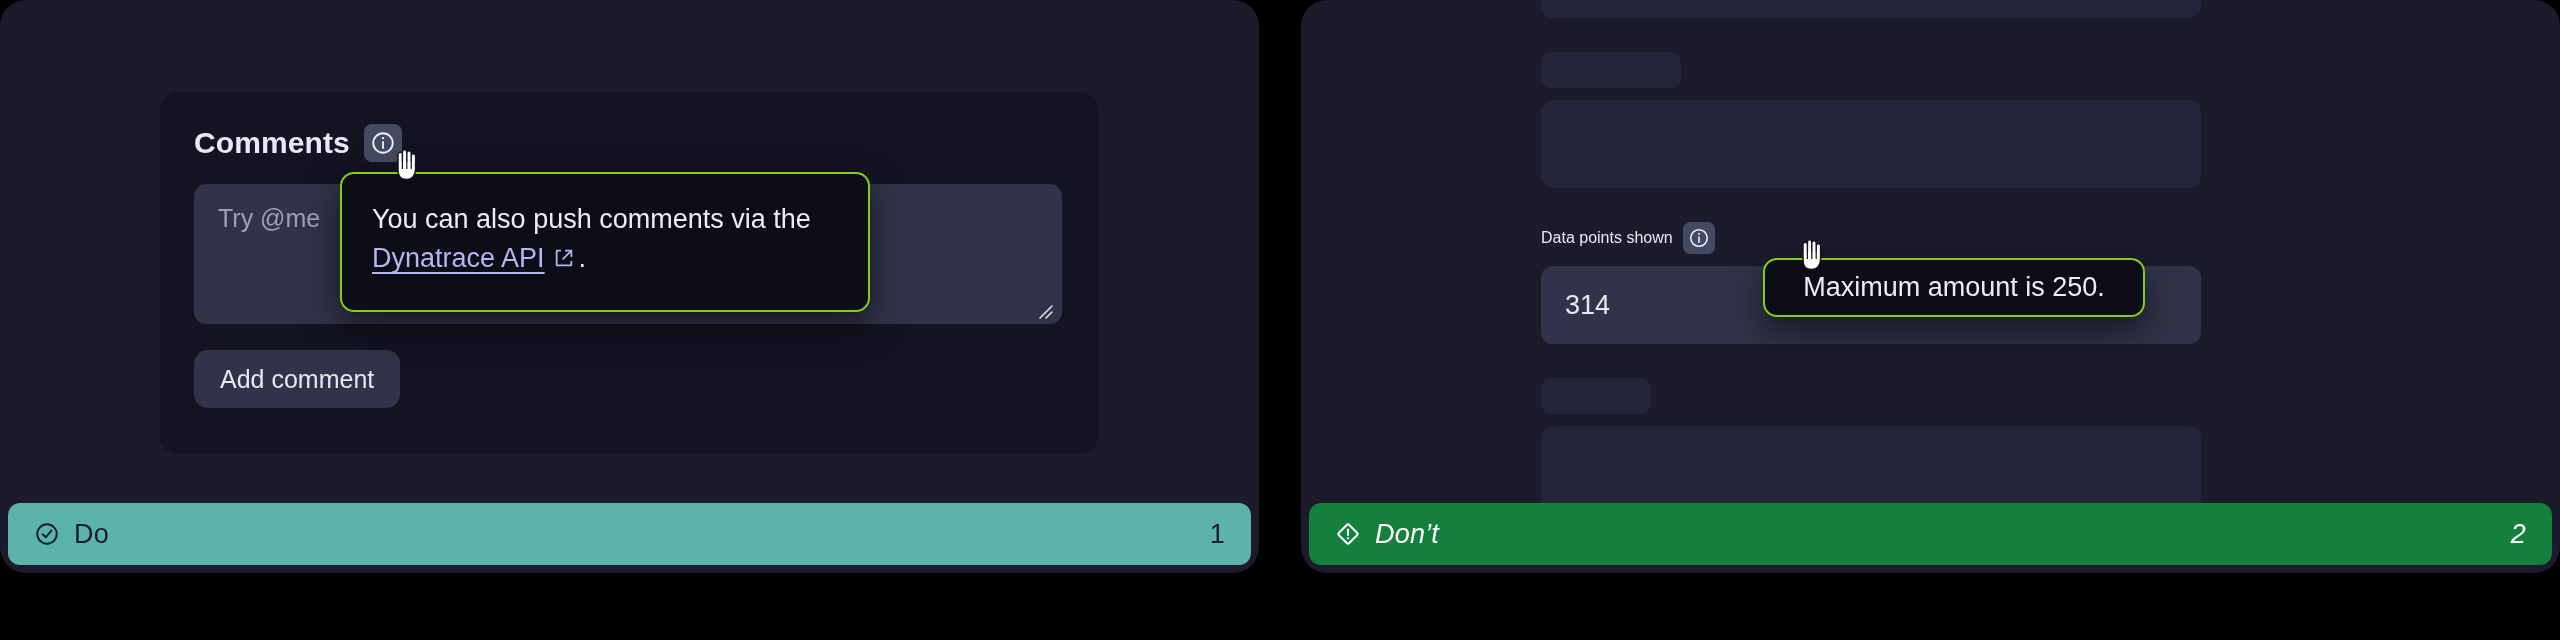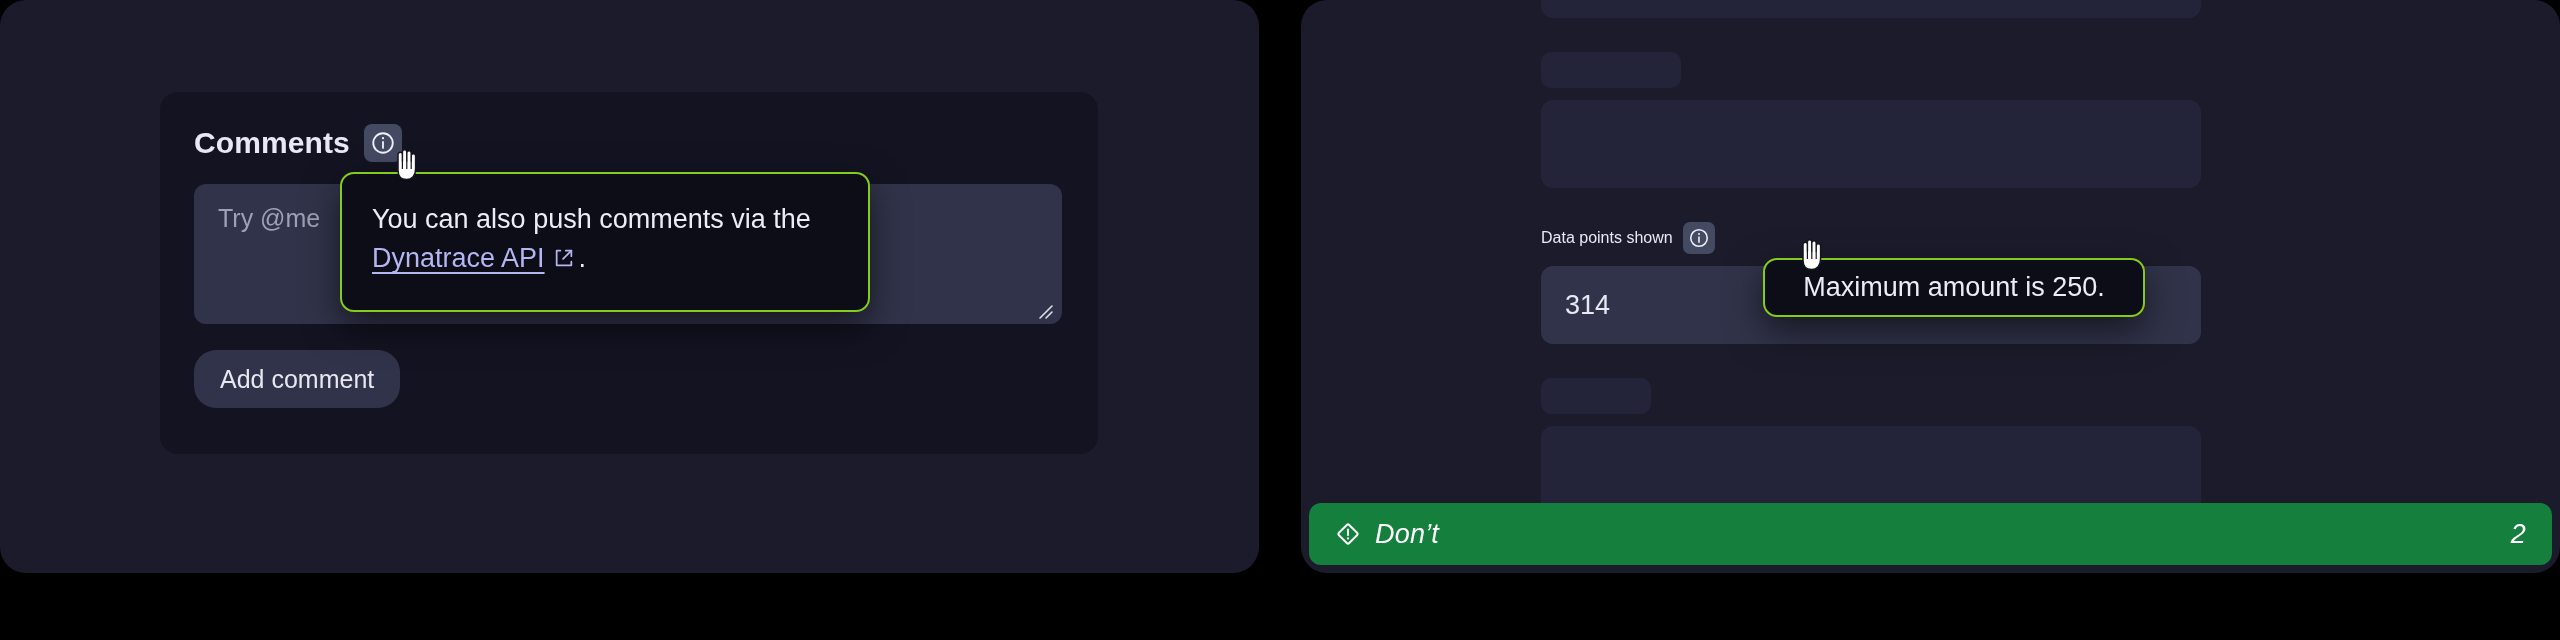--- a/index.html
+++ b/index.html
@@ -92,21 +92,21 @@
   }
   .resize-grip {
     position: absolute; right: 8px; bottom: 7px;
     width: 20px; height: 20px;
   }
   .add-comment {
     margin-top: 26px;
     background: #31334a;
     color: #e7e7f2;
     border: none;
-    border-radius: 22px;
+    border-radius: 14px;
     height: 58px;
     padding: 0 26px;
     font-family: inherit;
     font-size: 25px;
     cursor: pointer;
   }
 
   
   .skeleton-wrap {
     position: absolute;
@@ -230,20 +230,32 @@
           <path d="M6 14 L6 6.5 a2.2 2.2 0 0 1 4.4 0 L10.4 13 L10.4 4 a2.2 2.2 0 0 1 4.4 0
                    L14.8 13 L14.8 5 a2.2 2.2 0 0 1 4.4 0 L19.2 13 L19.2 8 a2.2 2.2 0 0 1 4.4 0
                    L23.6 21 c0 6.5 -3.6 10.5 -9 10.5 c-5.2 0 -8.6 -3.4 -8.6 -9 Z" fill="#ffffff" stroke="#14141f" stroke-width="1.5" stroke-linejoin="round"></path>
           <line x1="10.4" y1="13" x2="10.4" y2="21" stroke="#14141f" stroke-width="1.2"></line>
           <line x1="14.8" y1="13" x2="14.8" y2="21" stroke="#14141f" stroke-width="1.2"></line>
           <line x1="19.2" y1="13" x2="19.2" y2="21" stroke="#14141f" stroke-width="1.2"></line>
         </svg>
       </div>
     </div>
 
+    <div class="verdict do">
+      <span class="label">
+        <span>
+          <svg width="26" height="26" viewBox="0 0 24 24" fill="none" stroke="#15202b" stroke-width="1.8" stroke-linecap="round" stroke-linejoin="round">
+            <circle cx="12" cy="12" r="9"></circle>
+            <polyline points="8,12.3 11,15 16,8.8"></polyline>
+          </svg>
+        </span>
+        <span>Do</span>
+      </span>
+      <span class="count">1</span>
+    </div>
   </section>
 
   <section class="panel">
     <div class="panel-body">
 
       <div class="skeleton-wrap">
 
         <div class="field-group">
           <div class="sk field"></div>
         </div>

